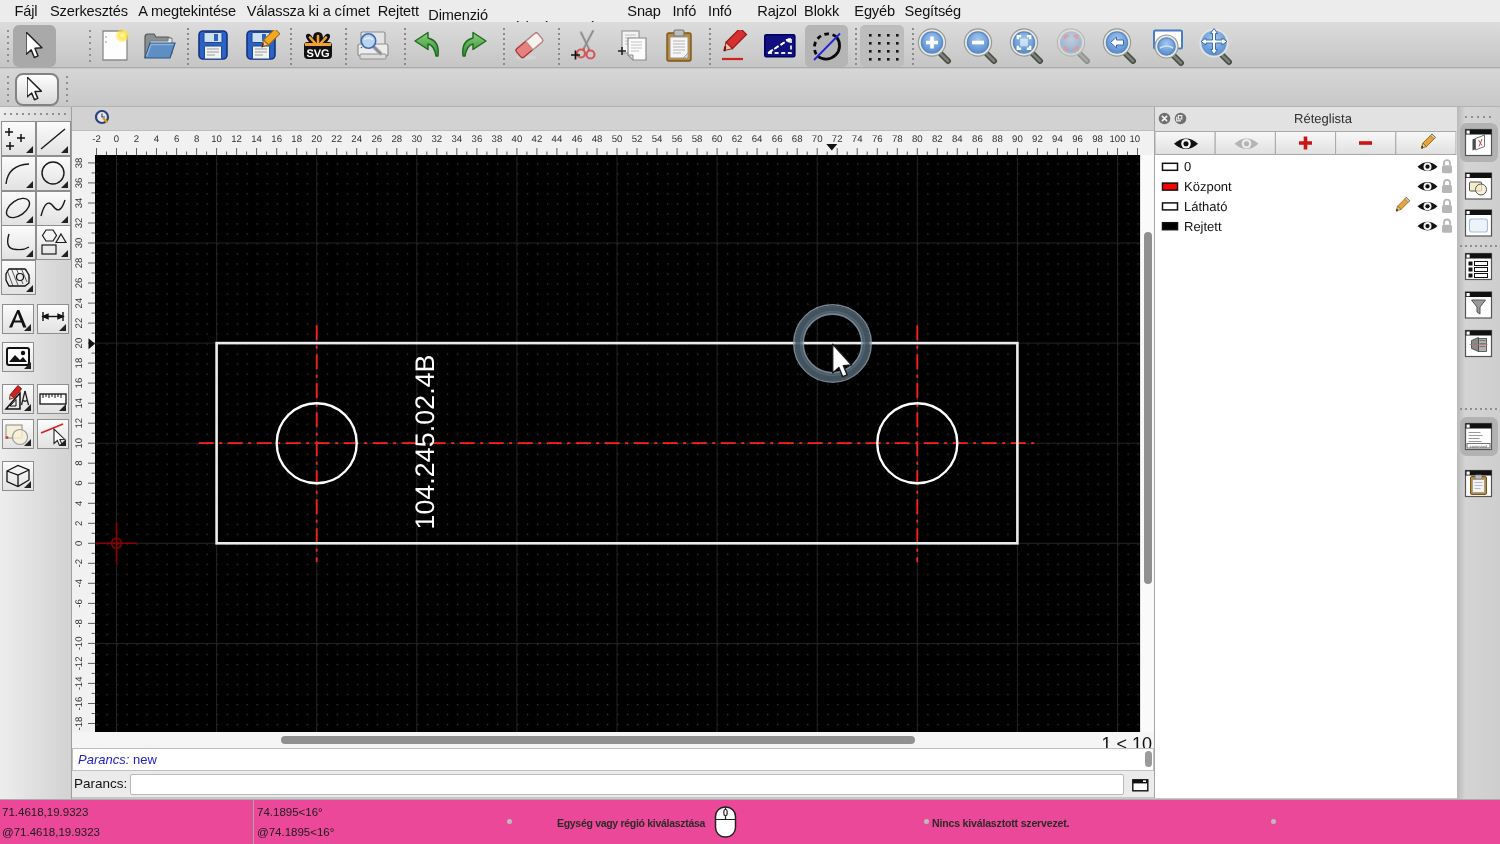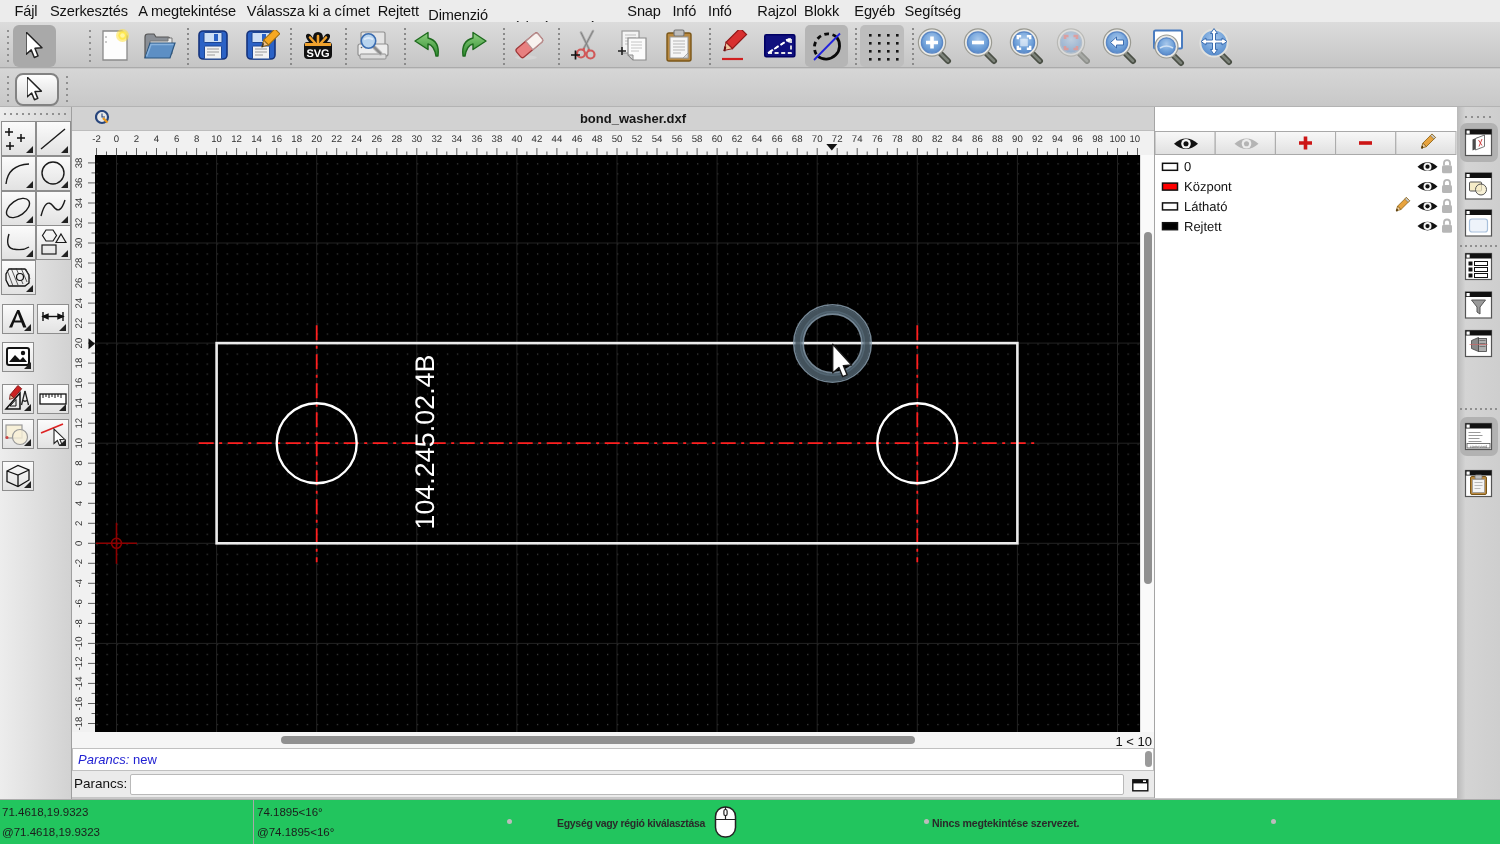--- a/index.html
+++ b/index.html
@@ -377,21 +377,20 @@
       <path d="M5,10 L16,4.5 L27,9 L27,19 L16,25.5 L5,20.5 Z M5,10 L16,14 L27,9 M16,14 L16,25.5" fill="none" stroke="#111" stroke-width="1.3"></path>
       <path d="M29,20 L29,27 L22,27 Z" fill="#222"></path>
     </svg>
   </div>
 <div class="abs" style="left:72px;top:107px;width:1082px;height:24px;background:#d2d2d2;border-bottom:1px solid #bdbdbd">
   <svg class="abs" style="left:23px;top:2.5px" width="15" height="15">
       <circle cx="7" cy="7" r="6" fill="#e8e8e8" stroke="#27457c" stroke-width="2.2"></circle>
       <path d="M7,3.5 v3.5 h3" stroke="#27457c" stroke-width="1.1" fill="none"></path>
       <path d="M8,8 l4.5,4.5" stroke="#e8981e" stroke-width="2.4"></path>
     </svg>
-  <div class="abs" style="left:400px;top:0;width:322px;text-align:center;line-height:24px;font-size:13px;font-weight:600;color:#161616">bond_washer.dxf</div>
 </div>
 <div class="abs" style="left:72px;top:131px;width:1082px;height:24px;background:#f1f1f1"></div>
 <div class="abs" style="left:72px;top:131px;width:1068px;height:24px;overflow:hidden">
     <svg width="1082" height="24" style="position:absolute;left:0;top:0" font-family="Liberation Sans, sans-serif" font-size="9.6" fill="#333">
       <line x1="24.5" y1="17" x2="24.5" y2="24" stroke="#606060" stroke-width="1"></line>
       <text x="24.5" y="11" text-anchor="middle">-2</text>
       <line x1="34.5" y1="20.5" x2="34.5" y2="24" stroke="#606060" stroke-width="1"></line>
       <line x1="44.5" y1="17" x2="44.5" y2="24" stroke="#606060" stroke-width="1"></line>
       <text x="44.5" y="11" text-anchor="middle">0</text>
       <line x1="54.5" y1="20.5" x2="54.5" y2="24" stroke="#606060" stroke-width="1"></line>
@@ -688,36 +687,46 @@
         <circle cx="737.5" cy="188.4" r="29.3" fill="none" stroke="#8ba0b0" stroke-width="1.6" opacity="0.9"></circle>
       </g>
       <path d="M737.7,189.3 l0,28.6 l6.2,-5.5 l3.8,9.3 l4.4,-1.9 l-3.8,-9.2 l8.3,-0.6 Z" fill="#ffffff" stroke="#1a1a1a" stroke-width="1.4" stroke-linejoin="round"></path>
     </svg>
   </div>
 <div class="abs" style="left:1140px;top:155px;width:14px;height:577px;background:#fafafa;border-left:1px solid #e0e0e0">
   <div class="abs" style="left:3px;top:77px;width:8px;height:352px;background:#909090;border-radius:4px"></div>
 </div>
 <div class="abs" style="left:72px;top:732px;width:1082px;height:16px;background:#f5f5f5">
   <div class="abs" style="left:209px;top:4px;width:634px;height:8px;background:#909090;border-radius:4px"></div>
-  <div class="abs" style="right:2px;top:2px;font-size:13px;color:#111">1 &lt; 10</div>
+  <div class="abs" style="right:2px;top:2px;font-size:18px;color:#111">1 &lt; 10</div>
 </div>
 <div class="abs" style="left:72px;top:748px;width:1082px;height:23px;background:#fff;border:1px solid #c0c0c0">
   <div class="abs" style="left:5px;top:3px;font-size:13px;color:#2121d2"><i>Parancs:</i> new</div>
   <div class="abs" style="right:1px;top:2px;width:7px;height:16px;background:#9a9a9a;border-radius:3.5px"></div>
 </div>
 <div class="abs" style="left:72px;top:771px;width:1082px;height:27px;background:#ebebeb;border-bottom:1px solid #c6c6c6">
   <div class="abs" style="left:2px;top:0;font-size:13.5px;line-height:26px;color:#111">Parancs:</div>
   <div class="abs" style="left:58px;top:3px;width:994px;height:21px;background:#fff;border:1px solid #b9b9b9;border-radius:2px"></div>
   <svg class="abs" style="left:1060px;top:8px" width="17" height="13">
       <rect x="0.8" y="0.8" width="15" height="11" fill="#fff" stroke="#111" stroke-width="1.4"></rect>
       <rect x="0.8" y="0.8" width="15" height="3.6" fill="#111"></rect>
       <rect x="11" y="1.4" width="3" height="1.6" fill="#fff"></rect>
     </svg>
 </div>
 <div class="abs" style="left:1154px;top:107px;width:303px;height:691px;background:#fff;border-left:1px solid #a5a5a5">
+  <div class="abs" style="left:0;top:0;width:303px;height:24px;background:#e2e2e2">
+      <svg width="303" height="24" style="position:absolute;left:0;top:0" font-family="Liberation Sans, sans-serif">
+        <circle cx="9.5" cy="11.5" r="5.8" fill="#6f6f6f"></circle>
+        <path d="M7.4,9.4 l4.2,4.2 M11.6,9.4 l-4.2,4.2" stroke="#f2f2f2" stroke-width="1.7" stroke-linecap="round"></path>
+        <circle cx="25.5" cy="11.5" r="5.8" fill="#6f6f6f"></circle>
+        <rect x="23.4" y="8.6" width="3.4" height="3.4" fill="none" stroke="#f2f2f2" stroke-width="1.1"></rect>
+        <path d="M22.5,10.3 h-0.8 v3.6 h3.6 v-0.9" fill="none" stroke="#f2f2f2" stroke-width="1.1"></path>
+        <text x="168" y="16" text-anchor="middle" font-size="13" fill="#2e2e2e">Réteglista</text>
+      </svg>
+    </div>
   <div class="abs" style="left:0;top:24px;width:303px;height:24px">
       <svg width="303" height="24" style="position:absolute;left:0;top:0">
         <defs>
           <linearGradient id="pbg" x1="0" y1="0" x2="0" y2="1">
             <stop offset="0" stop-color="#f8f8f8"></stop>
             <stop offset="1" stop-color="#e0e0e0"></stop>
           </linearGradient>
         </defs>
         <rect x="0" y="0.5" width="60.2" height="23" fill="url(#pbg)" stroke="#a9a9a9" stroke-width="1"></rect>
         <rect x="60.2" y="0.5" width="60.2" height="23" fill="url(#pbg)" stroke="#a9a9a9" stroke-width="1"></rect>
@@ -893,28 +902,28 @@
         <rect x="0" y="0" width="26" height="26" fill="#fff" stroke="#555" stroke-width="1.2"></rect>
         <rect x="0" y="0" width="26" height="5" fill="#111"></rect>
         <rect x="1" y="1" width="3.2" height="3.2" fill="#fff"></rect>
         <rect x="5" y="6" width="16" height="18" rx="1.5" fill="#b98940" stroke="#7a5618" stroke-width="1"></rect>
         <rect x="9.5" y="4.5" width="7" height="4" rx="1" fill="#bdbdbd" stroke="#777" stroke-width="0.8"></rect>
         <rect x="7" y="9" width="12" height="13" fill="#f4f4f4" stroke="#999" stroke-width="0.8"></rect>
         <path d="M9,12 h8 M9,15 h8 M9,18 h6" stroke="#aaa" stroke-width="0.8"></path>
       </g>
     </svg>
   </div>
-<div class="abs" style="left:0;top:799px;width:1500px;height:45px;background:#22c55e;border-top:1px solid #ababab;font-size:11.5px;color:#1c1c1c">
+<div class="abs" style="left:0;top:799px;width:1500px;height:45px;background:#ec4899;border-top:1px solid #ababab;font-size:11.5px;color:#1c1c1c">
     <div style="position:absolute;left:2px;top:6px">71.4618,19.9323</div>
     <div style="position:absolute;left:2px;top:26px">@71.4618,19.9323</div>
     <div style="position:absolute;left:253px;top:0;width:1px;height:45px;background:#a8a8a8"></div>
     <div style="position:absolute;left:257px;top:6px">74.1895&lt;16°</div>
     <div style="position:absolute;left:257px;top:26px">@74.1895&lt;16°</div>
     <div style="position:absolute;left:507px;top:19px;width:5px;height:5px;border-radius:50%;background:#bcbcbc"></div>
     <div style="position:absolute;left:557px;top:17px;font-weight:bold;font-size:10.5px;letter-spacing:-0.3px;color:#2a2a2a">Egység vagy régió kiválasztása</div>
     <svg style="position:absolute;left:713px;top:5px" width="26" height="35">
       <rect x="2.5" y="2" width="20" height="30" rx="9.5" fill="#fff" stroke="#222" stroke-width="1.5"></rect>
       <path d="M12.5,2 v12.5 M2.5,14.5 h20" stroke="#222" stroke-width="1.2"></path>
       <rect x="10.9" y="4.5" width="3.2" height="6" rx="1.6" fill="#fff" stroke="#222" stroke-width="1.2"></rect>
     </svg>
     <div style="position:absolute;left:924px;top:19px;width:5px;height:5px;border-radius:50%;background:#bcbcbc"></div>
-    <div style="position:absolute;left:932px;top:17px;font-weight:bold;font-size:10.6px;letter-spacing:-0.2px;color:#2a2a2a">Nincs megtekintése szervezet.</div>
+    <div style="position:absolute;left:932px;top:17px;font-weight:bold;font-size:10.6px;letter-spacing:-0.2px;color:#2a2a2a">Nincs kiválasztott szervezet.</div>
     <div style="position:absolute;left:1271px;top:19px;width:5px;height:5px;border-radius:50%;background:#bcbcbc"></div>
   </div>
 </body></html>

